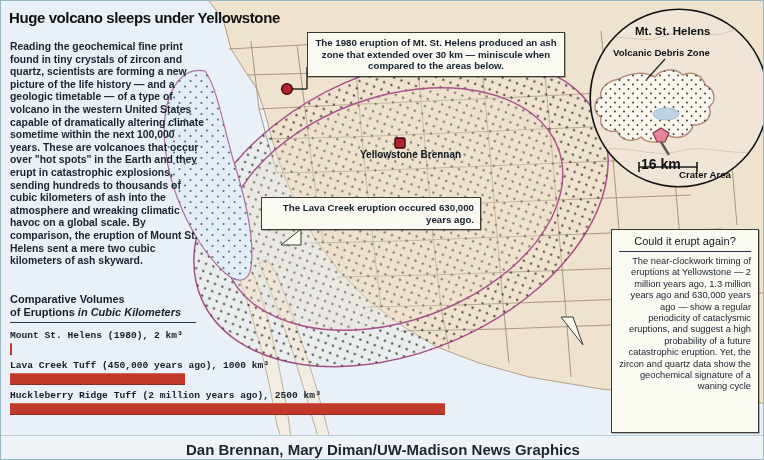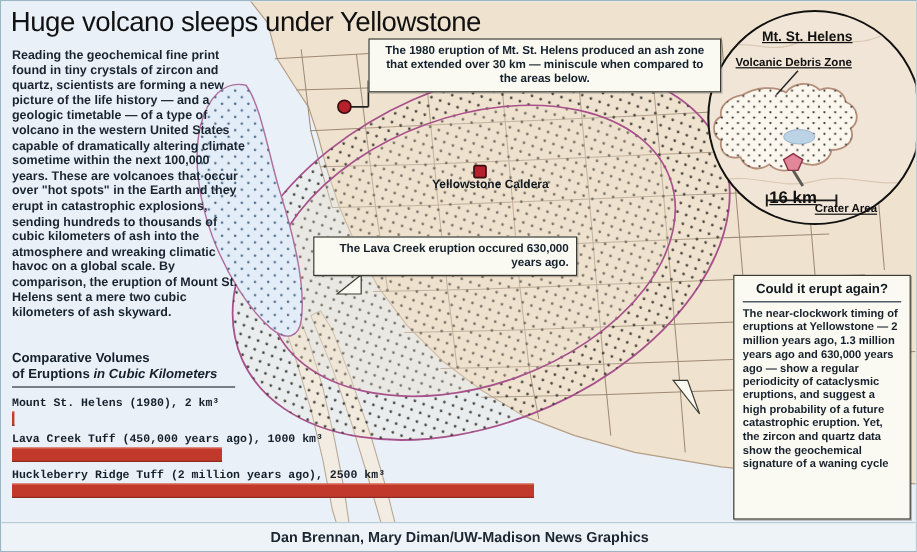--- a/index.html
+++ b/index.html
@@ -11,21 +11,21 @@
     border:1px solid #9bb7c4;
     box-sizing:border-box;
   }
 
   
   #map-bg{position:absolute;left:0;top:0;width:764px;height:460px;}
 
   
   #headline{
     position:absolute;left:8px;top:4px;
-    font-size:23px;font-weight:normal;color:#111;
+    font-size:15px;font-weight:bold;color:#111;
     letter-spacing:-.4px;line-height:26px;
     white-space:nowrap;
   }
 
   
   #lede{
     position:absolute;left:9px;top:40px;width:196px;
     font-size:10.4px;line-height:12.6px;color:#1a2430;
     font-weight:600;
   }
@@ -49,52 +49,52 @@
     border-top:1px solid #d9634e;border-bottom:1px solid #8e2a1f;
   }
 
   
   .callout{
     position:absolute;background:#fbfaf2;border:1.1px solid #3b3b33;
     font-size:9.7px;font-weight:bold;color:#14202c;text-align:center;
     line-height:11.6px;padding:4px 6px;box-sizing:border-box;
     box-shadow:1px 1px 0 rgba(0,0,0,.25);
   }
-  #callout-msh{left:306px;top:31px;width:294px;}
+  #callout-msh{left:306px;top:31px;width:258px;}
   #callout-lava{left:260px;top:196px;width:220px;text-align:right;}
   #callout-huck{left:418px;top:288px;width:196px;}
 
   
   #panel{
     position:absolute;left:610px;top:228px;width:148px;height:204px;
     background:#fbfaf2;border:1.1px solid #3b3b33;
     box-sizing:border-box;padding:5px 7px;
     box-shadow:1px 1px 0 rgba(0,0,0,.25);
   }
-  #panel .ptitle{font-size:11px;font-weight:bold;color:#101820;text-align:center;}
+  #panel .ptitle{font-size:11px;font-weight:normal;color:#101820;text-align:center;}
   #panel .prule{border-top:1.2px solid #2b3440;margin:4px 0 4px 0;}
-  #panel .ptext{font-size:9.3px;line-height:11.4px;font-weight:700;color:#18222e;text-align:left;}
+  #panel .ptext{font-size:9.3px;line-height:11.4px;font-weight:400;color:#18222e;text-align:right;}
   .inset-label{
-    position:absolute;font-weight:bold;color:#111;pointer-events:none;text-decoration:underline;
+    position:absolute;font-weight:bold;color:#111;pointer-events:none;
   }
   #inset-title{left:634px;top:24px;font-size:11.5px;}
   #inset-vdz{left:612px;top:46px;font-size:9.6px;font-weight:600;}
   #inset-scale{left:640px;top:155px;font-size:14px;}
   #inset-crater{left:678px;top:168px;font-size:9.6px;font-weight:600;}
 
   
   #lbl-caldera{
     position:absolute;left:359px;top:148px;font-size:10px;font-weight:bold;
     color:#101820;
   }
 
   
   #credit{
     position:absolute;left:0;top:440px;width:764px;text-align:center;
-    font-size:12px;font-weight:600;color:#1c2630;
+    font-size:15px;font-weight:600;color:#1c2630;
   }
 
   
   #bottom-strip{
     position:absolute;left:0;top:434px;width:764px;height:26px;
     background:#eef3f8;border-top:1px solid #b9cdd8;
   }
 </style>
 </head>
 <body>
@@ -262,18 +262,18 @@
     <div class="ptitle">Could it erupt again?</div>
     <div class="prule"></div>
     <div class="ptext">The near-clockwork timing of eruptions at Yellowstone — 2 million years ago, 1.3 million years ago and 630,000 years ago — show a regular periodicity of cataclysmic eruptions, and suggest a high probability of a future catastrophic eruption. Yet, the zircon and quartz data show the geochemical signature of a waning cycle</div>
   </div>
 
   <div class="inset-label" id="inset-title">Mt. St. Helens</div>
   <div class="inset-label" id="inset-vdz">Volcanic Debris Zone</div>
   <div class="inset-label" id="inset-scale">16 km</div>
   <div class="inset-label" id="inset-crater">Crater Area</div>
 
-  <div id="lbl-caldera">Yellowstone Caldera</div>
+  <div id="lbl-caldera">Yellowstone Brennan</div>
 
   <div id="bottom-strip"></div>
   <div id="credit">Dan Brennan, Mary Diman/UW-Madison News Graphics</div>
 
 </div>
 
 </body></html>

